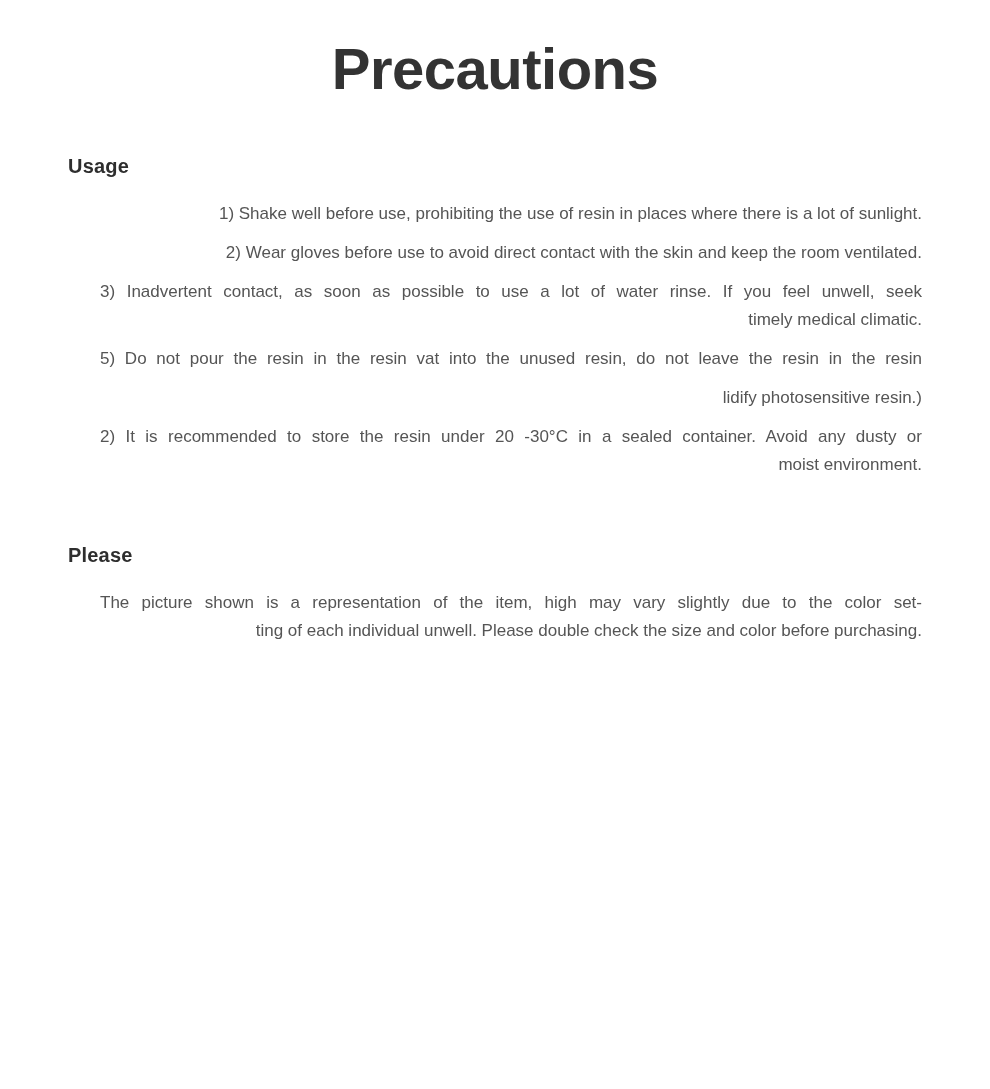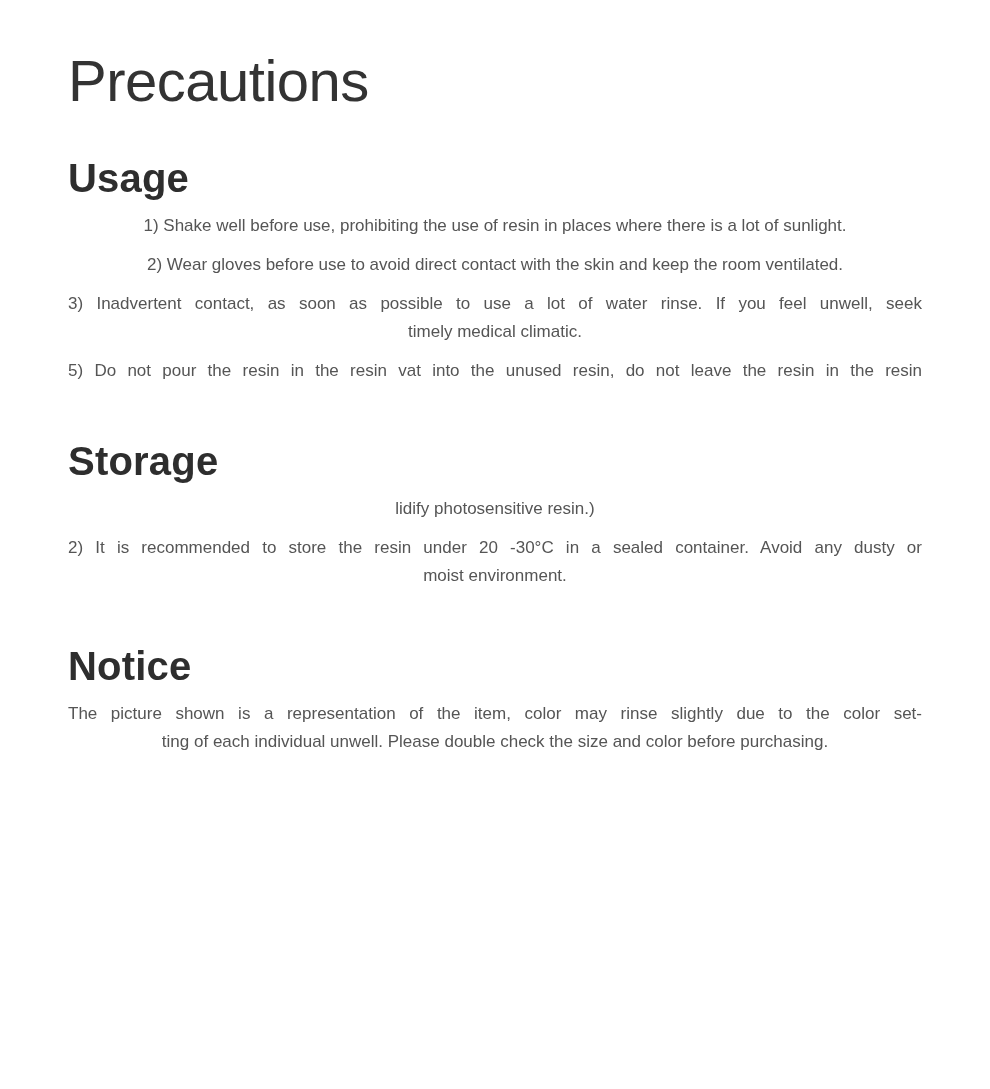--- a/index.html
+++ b/index.html
@@ -9,51 +9,52 @@
     font-family: "Liberation Sans", "DejaVu Sans", sans-serif;
   }
   body { height: 1089px; overflow: hidden; }
   .page {
     width: 990px;
     height: 1089px;
     padding: 0 68px;
     background: #ffffff;
   }
   .title {
-    margin-top: 42px;
+    margin-top: 30px;
     font-size: 58px;
     line-height: 78px;
-    font-weight: normal;
+    font-weight: bold;
     color: #333333;
-    text-align: left;
+    text-align: center;
     letter-spacing: -0.5px;
   }
   h2.section-heading {
-    font-size: 40px;
+    font-size: 20px;
     line-height: 40px;
     font-weight: bold;
     color: #2e2e2e;
     letter-spacing: 0.2px;
     margin: 56px 0 14px 0;
   }
   section.first h2.section-heading {
     margin-top: 38px;
   }
   p.para {
     font-size: 17px;
     line-height: 28px;
     color: #555555;
     margin: 0 0 11px 0;
   }
   p.para .line { display: block; }
   p.para .line.just {
     text-align: justify;
     text-align-last: justify;
+    margin-left: 32px;
   }
-  p.para .line.last { text-align: center; }
+  p.para .line.last { text-align: right; }
 </style>
 </head>
 <body>
 
 <div class="page">
 
   <h1 class="title">Precautions</h1>
 
   <section class="first">
     <h2 class="section-heading">Usage</h2>
@@ -66,31 +67,30 @@
     <p class="para">
         <span class="line just">3) Inadvertent contact, as soon as possible to use a lot of water rinse. If you feel unwell, seek</span>
         <span class="line last">timely medical climatic.</span>
       </p>
     <p class="para">
         <span class="line just">5) Do not pour the resin in the resin vat into the unused resin, do not leave the resin in the resin</span>
       </p>
   </section>
 
   <section>
-    <h2 class="section-heading">Storage</h2>
     <p class="para">
         <span class="line last">lidify photosensitive resin.)</span>
       </p>
     <p class="para">
         <span class="line just">2) It is recommended to store the resin under 20 -30°C in a sealed container. Avoid any dusty or</span>
         <span class="line last">moist environment.</span>
       </p>
   </section>
 
   <section>
-    <h2 class="section-heading">Notice</h2>
+    <h2 class="section-heading">Please</h2>
     <p class="para">
-        <span class="line just">The picture shown is a representation of the item, color may rinse slightly due to the color set-</span>
+        <span class="line just">The picture shown is a representation of the item, high may vary slightly due to the color set-</span>
         <span class="line last">ting of each individual unwell. Please double check the size and color before purchasing.</span>
       </p>
   </section>
 
 </div>
 
 </body></html>

